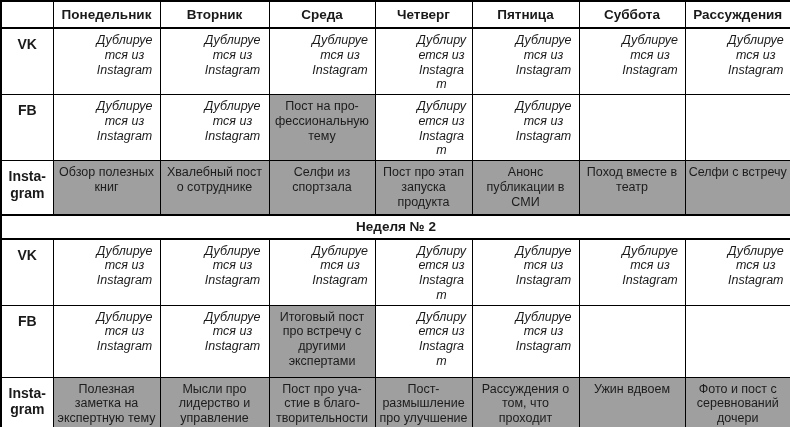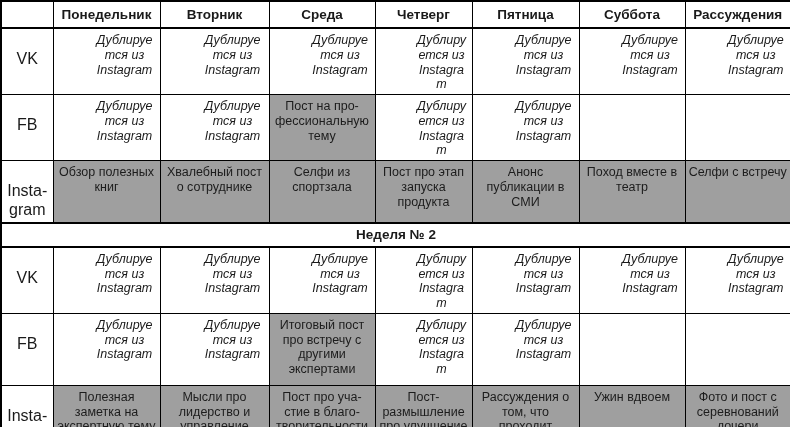--- a/index.html
+++ b/index.html
@@ -34,24 +34,24 @@
   tr.banner td{
     font-weight:bold;
     font-size:13.5px;
     vertical-align:middle;
     border-top:2px solid #000000;
     border-bottom:2px solid #000000;
     padding:2px;
   }
   
   .plan th.net{
-    font-weight:normal;
-    font-size:16px;
+    font-weight:bold;
+    font-size:14px;
     vertical-align:top;
-    padding-top:21px;
+    padding-top:7px;
   }
   td[data-variant="duplicate"]{font-style:italic;padding-left:39px;}
   td[data-variant="highlight"]{background:#9f9f9f;color:#1c1c1c;}
   td[data-variant="empty"]{background:#ffffff;}
   
   tr.h-head  {height:27px;}
   tr.h-ban1  {height:25px;}
   tr.h-vk1   {height:37px;}
   tr.h-fb1   {height:57px;}
   tr.h-ig1   {height:54px;}

